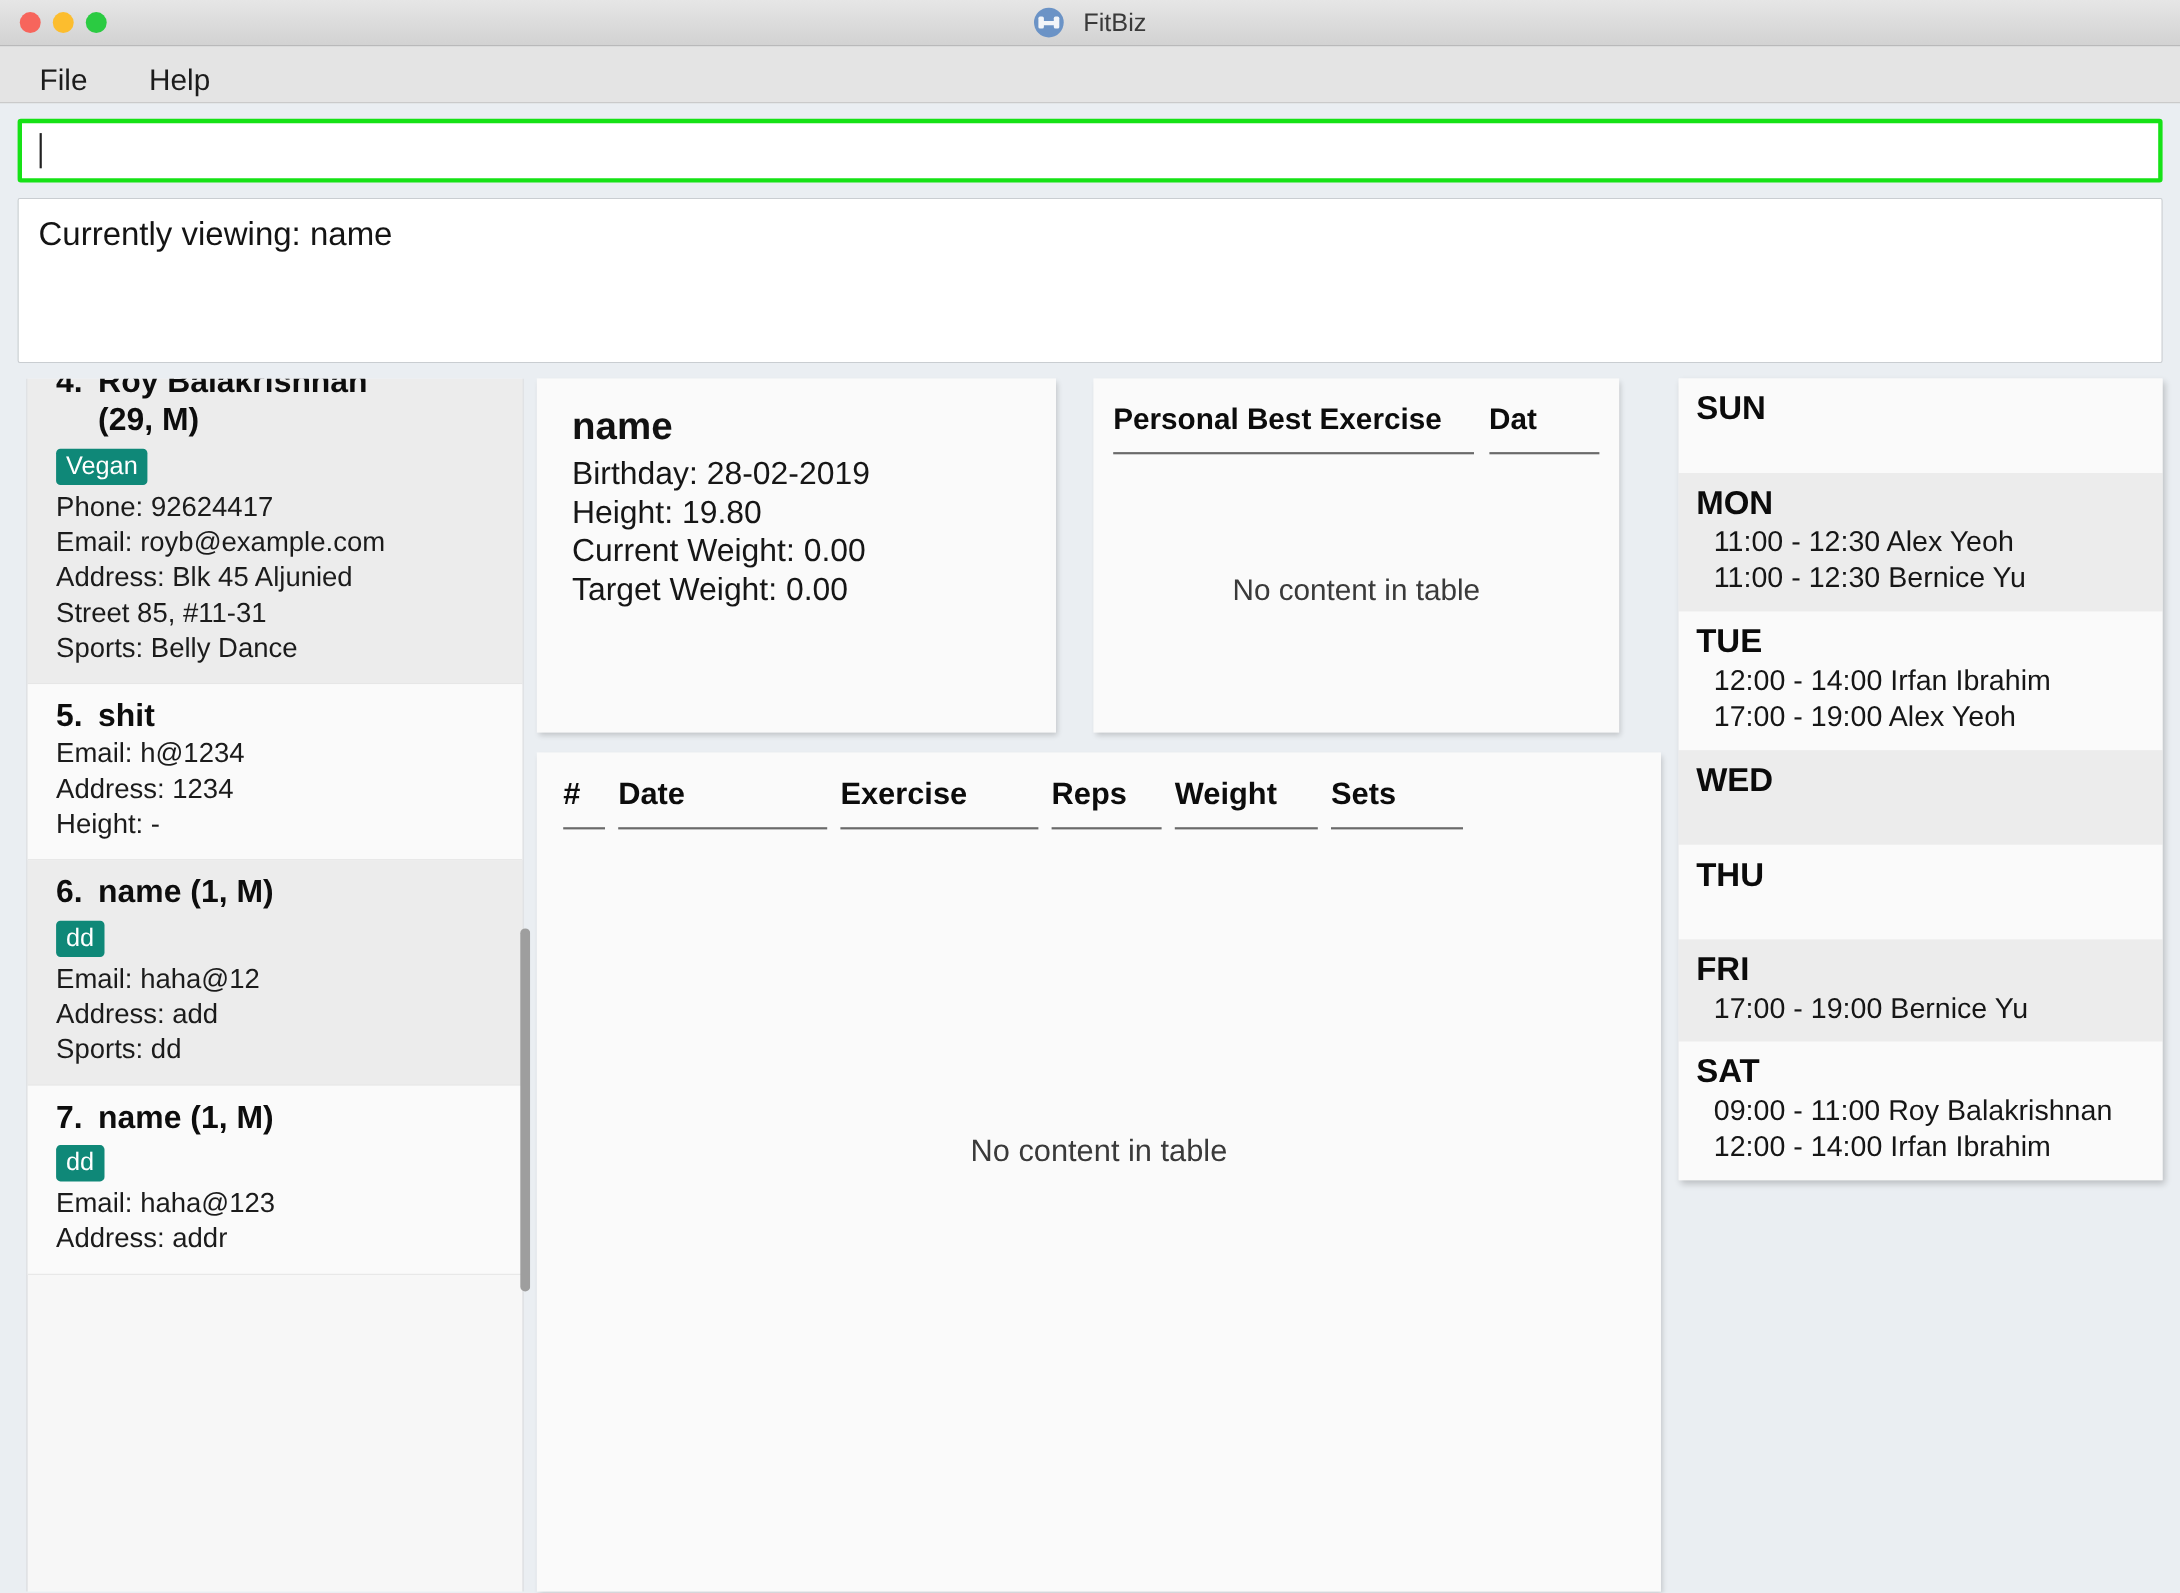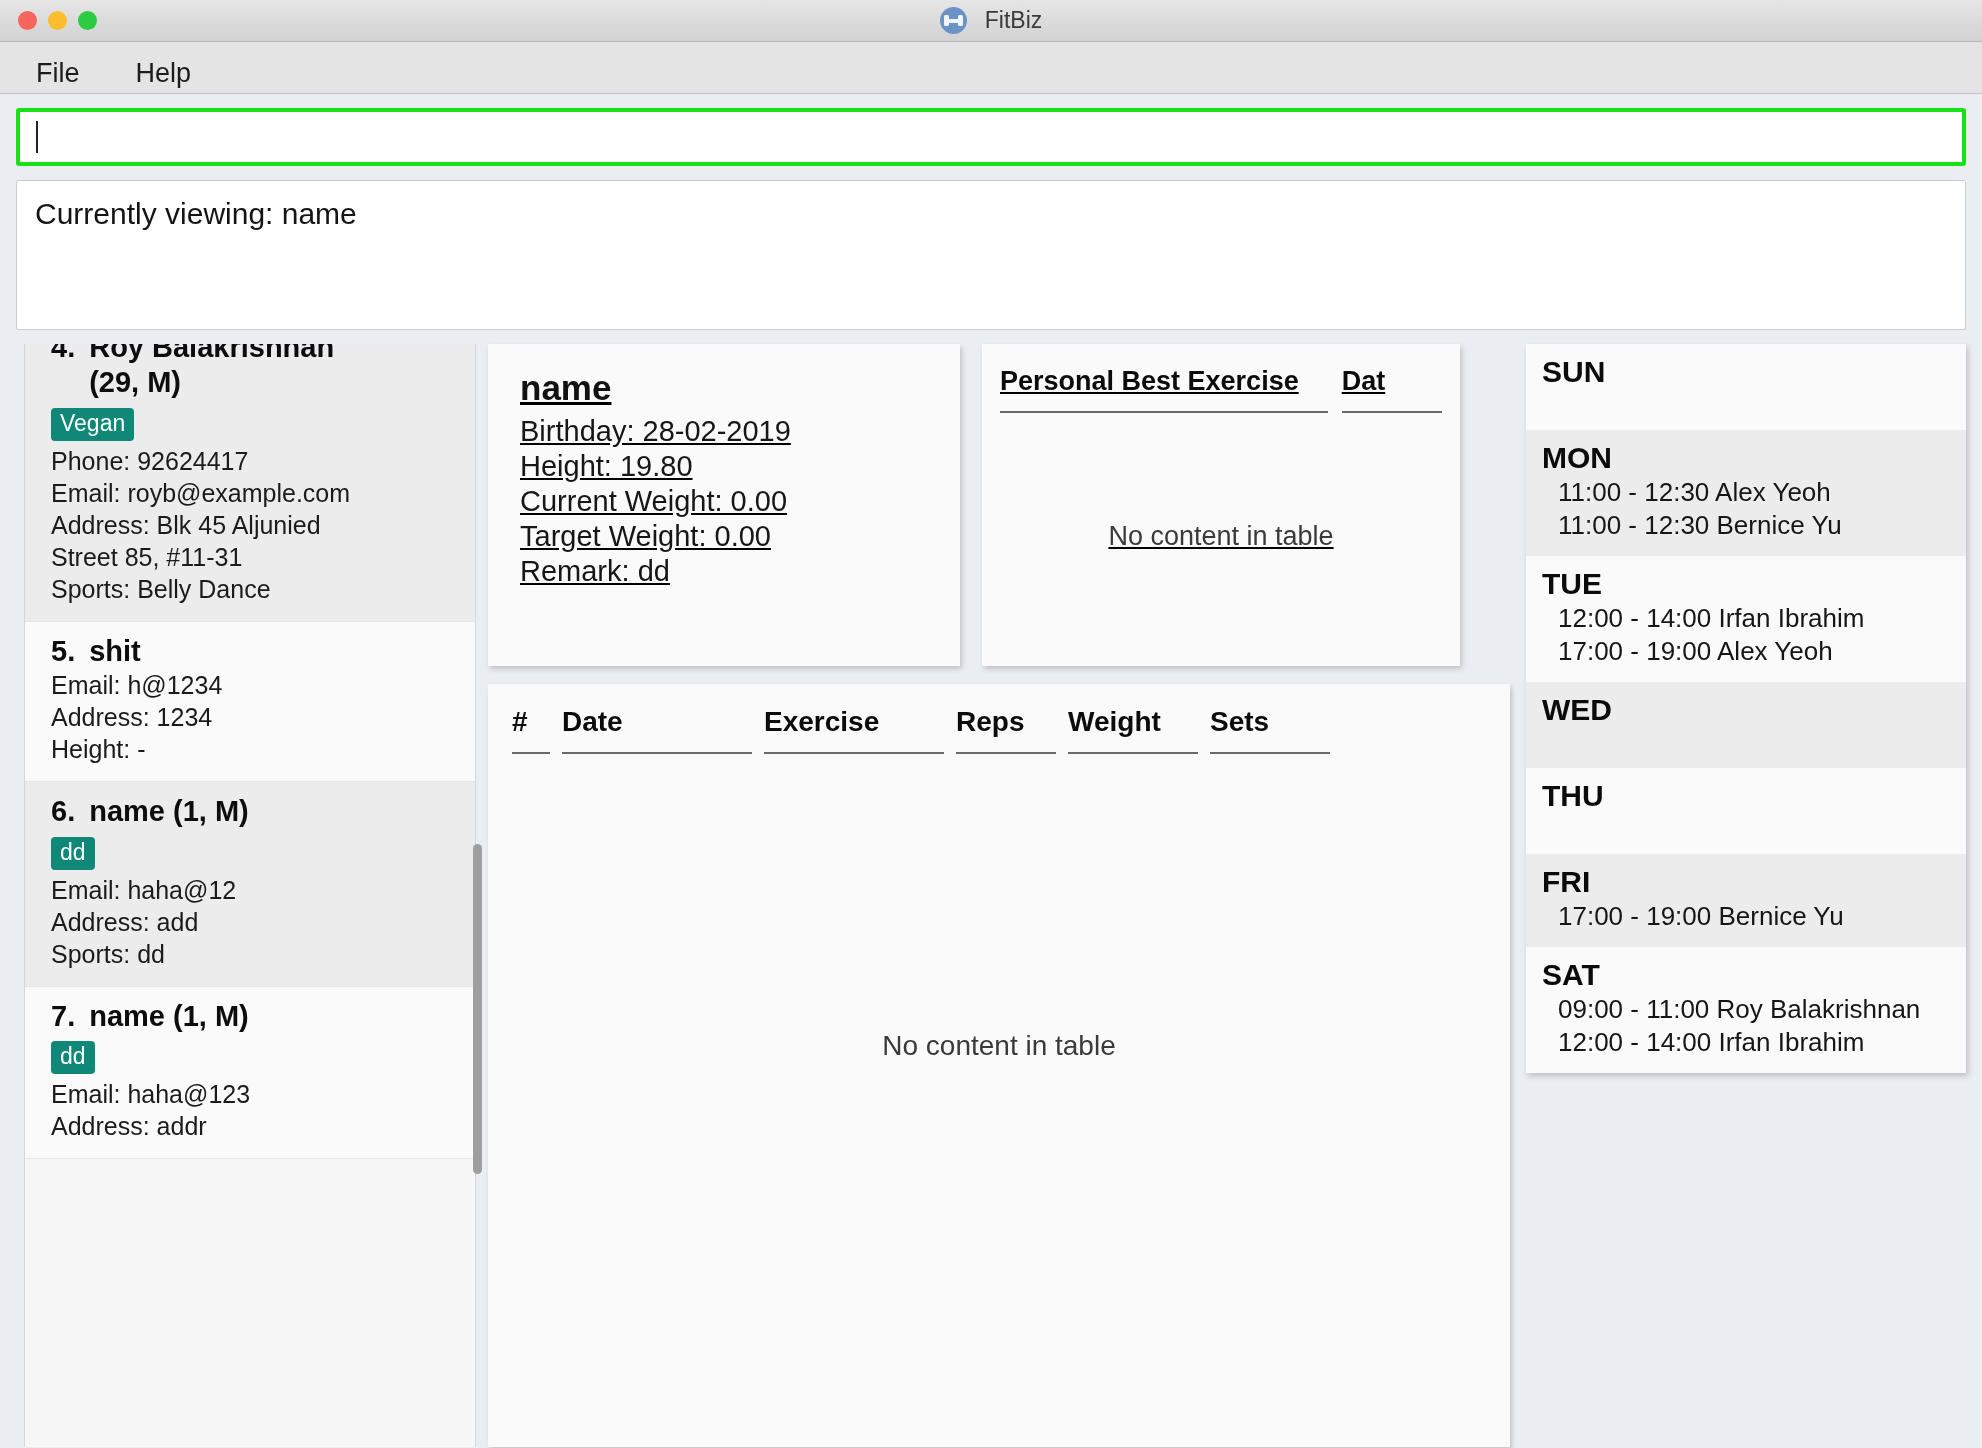--- a/index.html
+++ b/index.html
@@ -190,23 +190,22 @@
   
   .center {
     flex: 1;
     min-width: 0;
     display: flex;
     flex-direction: column;
     padding: 0 8px 0 6px;
   }
   .center-top {
     display: flex;
-    gap: 22px;
+    gap: 34px;
     flex: none;
-    text-decoration: underline;
   }
   .card {
     background: #fafafa;
     box-shadow: 2px 3px 5px rgba(0,0,0,0.18);
   }
   .profile-card {
     width: 472px;
     height: 322px;
     padding: 24px 32px;
   }
@@ -417,21 +416,20 @@
     <div class="center">
 
       <div class="center-top">
 
         <div class="card profile-card">
           <div class="profile-name">name</div>
           <div class="profile-line">Birthday: 28-02-2019</div>
           <div class="profile-line">Height: 19.80</div>
           <div class="profile-line">Current Weight: 0.00</div>
           <div class="profile-line">Target Weight: 0.00</div>
-          <div class="profile-line">Remark: dd</div>
         </div>
 
         <div class="card pb-card">
           <div class="pb-head">
             <div class="pb-col exercise">Personal Best Exercise</div>
             <div class="pb-col date">Dat</div>
           </div>
           <div class="empty-msg">No content in table</div>
         </div>
 

